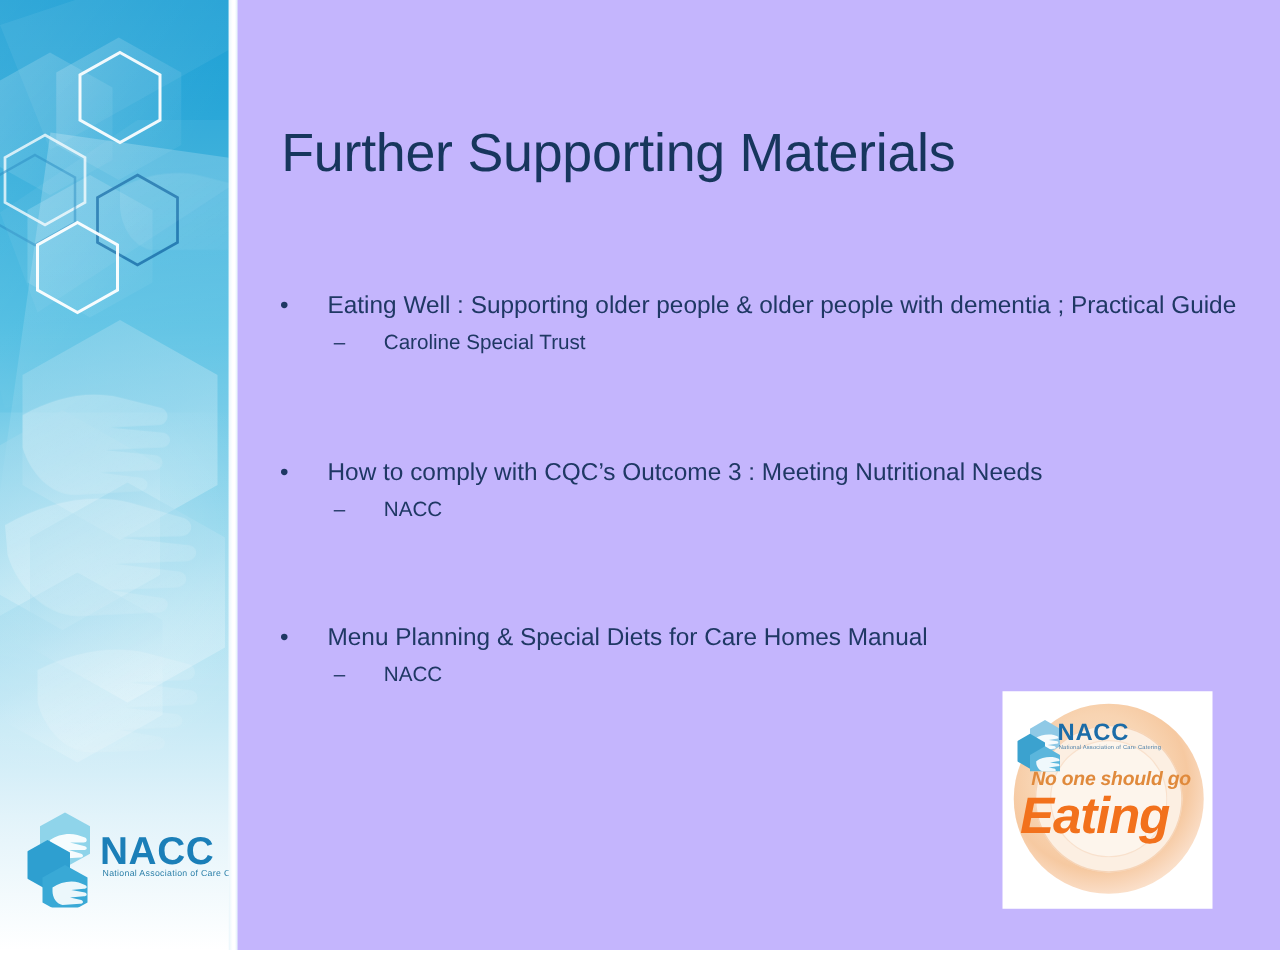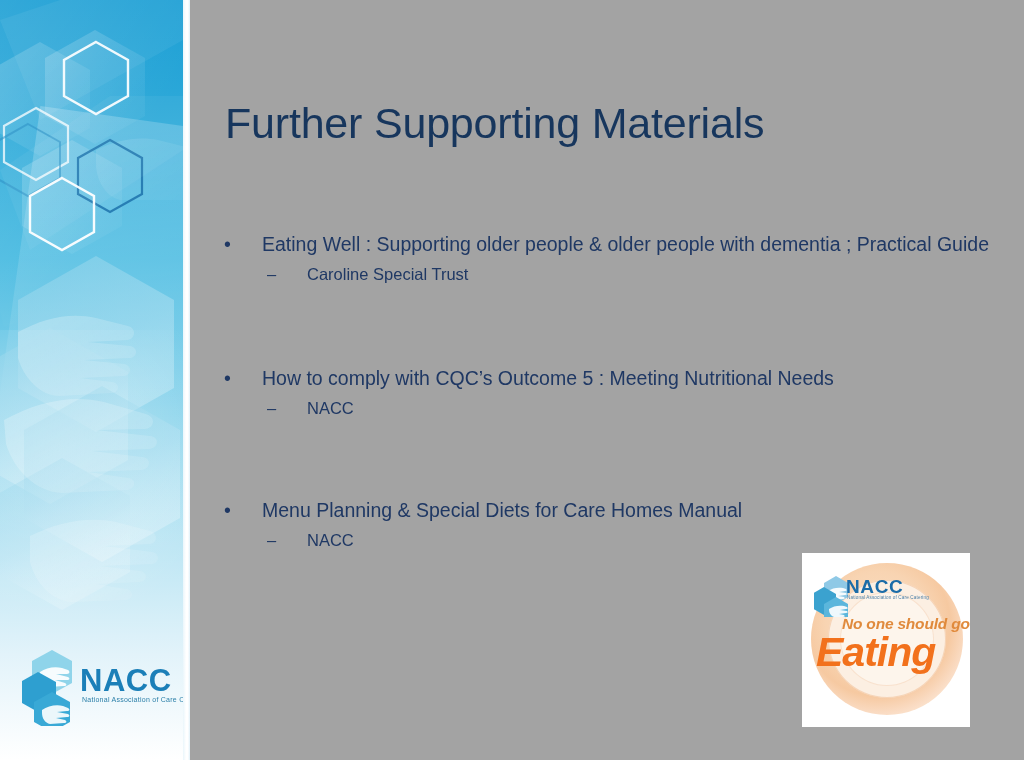--- a/index.html
+++ b/index.html
@@ -82,21 +82,21 @@
     background: linear-gradient(90deg,#eaf6fb 0%,#ffffff 45%,#ffffff 70%,#dff0f8 100%);
   }
 
   
   #main {
     position: absolute;
     left: 190px;
     top: 0;
     width: 834px;
     height: 760px;
-    background: #a3a3a3;
+    background: #c4b5fd;
   }
 
   #page-title {
     position: absolute;
     left: 35px;
     top: 68px;
     width: 770px;
     color: #17365d;
     font-size: 43px;
     font-weight: normal;
@@ -213,21 +213,21 @@
     position: absolute;
     left: 45px;
     top: 42px;
     color: #4d80a8;
     font-size: 4.6px;
     letter-spacing: 0.15px;
     white-space: nowrap;
   }
   #hungry-card .line-noone {
     position: absolute;
-    left: 40px;
+    left: 23px;
     top: 62px;
     color: #e08a3c;
     font-size: 15.5px;
     font-weight: bold;
     font-style: italic;
     letter-spacing: -0.2px;
     white-space: nowrap;
   }
   #hungry-card .line-hungry {
     position: absolute;
@@ -376,21 +376,21 @@
           <span class="marker">–</span>
           <span class="txt">Caroline Special Trust</span>
         </div>
       </div>
 
       <div class="spacer-lg"></div>
 
       <div class="grp">
         <div class="bullet-row">
           <span class="marker">•</span>
-          <span class="txt">How to comply with CQC’s Outcome 5 : Meeting Nutritional Needs</span>
+          <span class="txt">How to comply with CQC’s Outcome 3 : Meeting Nutritional Needs</span>
         </div>
         <div class="sub-row">
           <span class="marker">–</span>
           <span class="txt">NACC</span>
         </div>
       </div>
 
       <div class="spacer-md"></div>
 
       <div class="grp">

